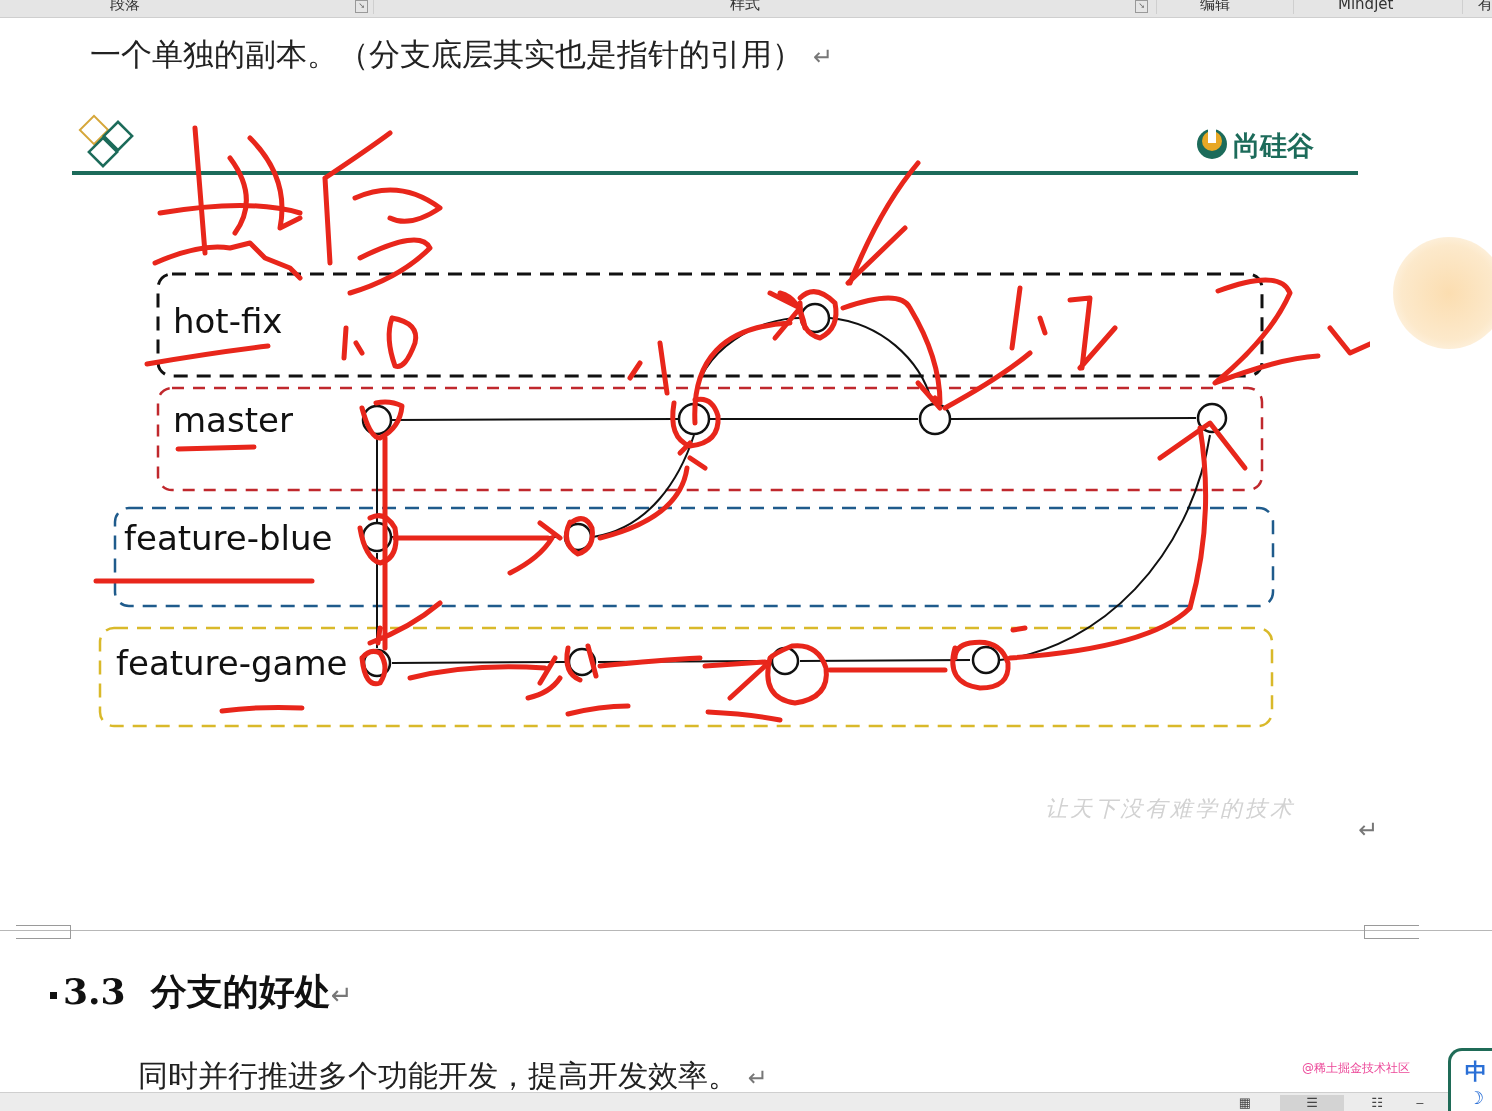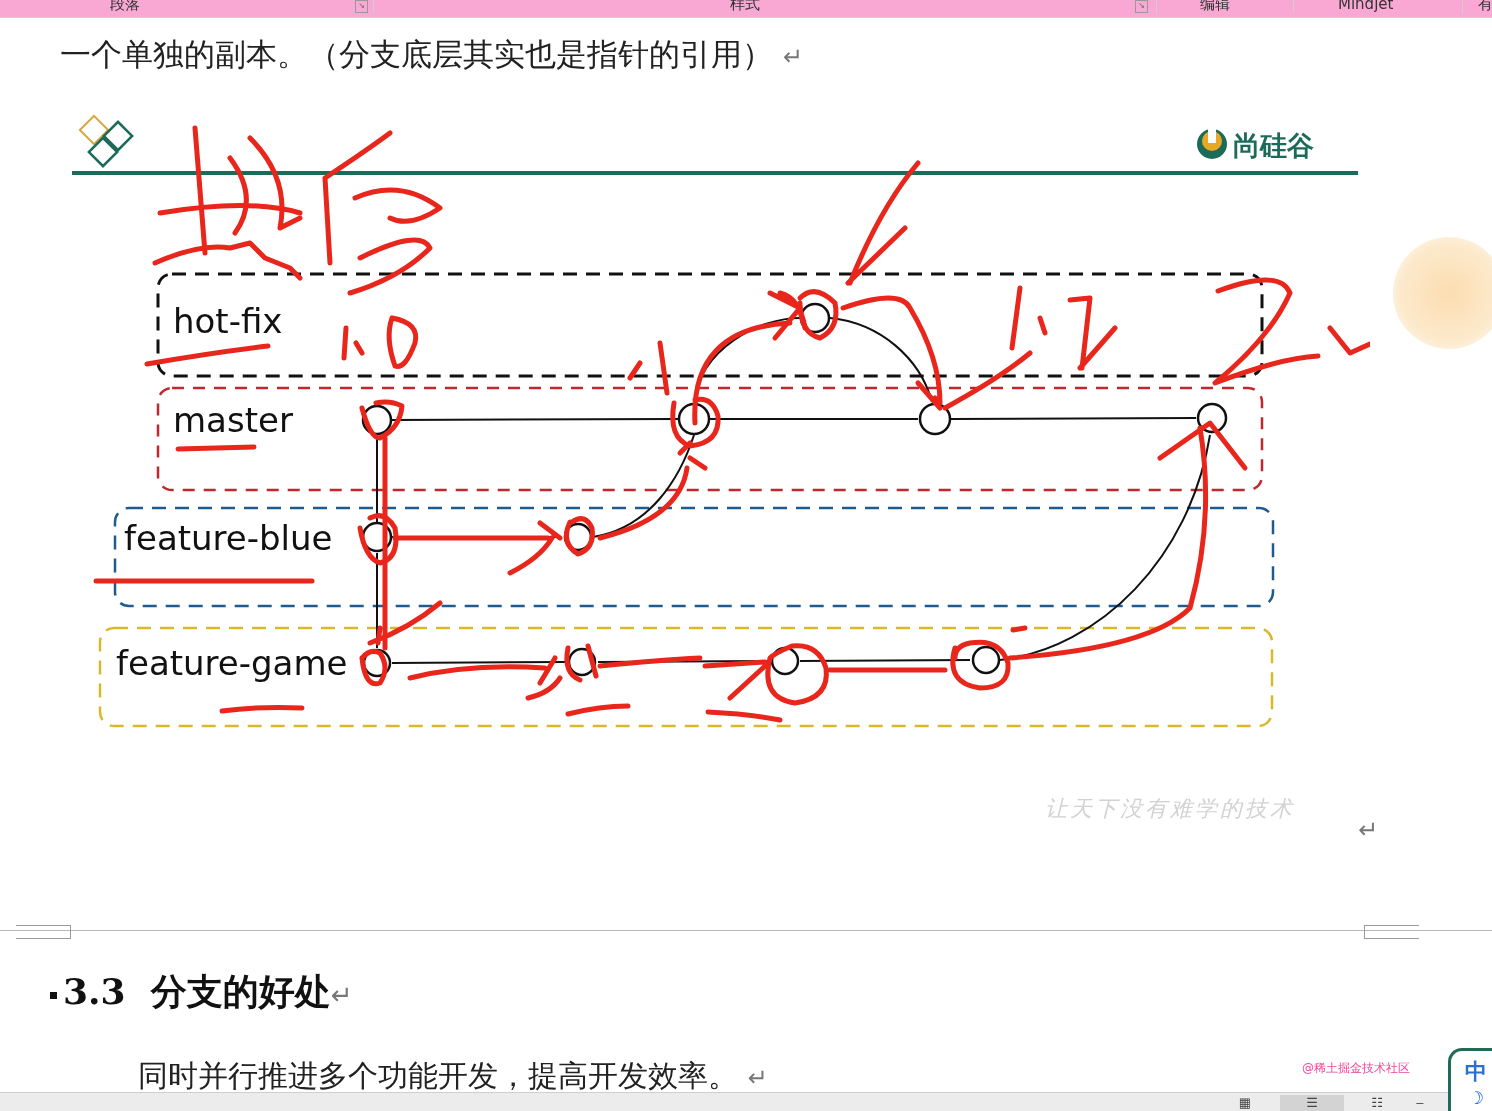--- a/index.html
+++ b/index.html
@@ -1,17 +1,17 @@
 <!DOCTYPE html>
 <html><head>
 <meta charset="utf-8">
 <style>
   html, body { margin:0; padding:0; }
   body { width:1492px; height:1111px; position:relative; overflow:hidden; background:#ffffff; font-family:"DejaVu Sans", sans-serif; }
-  .ribbon { position:absolute; left:0; top:0; width:1492px; height:17px; background:#f9a8d4; border-bottom:1px solid #cfcfcf; }
+  .ribbon { position:absolute; left:0; top:0; width:1492px; height:17px; background:#e5e5e5; border-bottom:1px solid #cfcfcf; }
   .ribbon .grp { position:absolute; top:-5px; font-size:15px; color:#333; }
   .ribbon .launcher { position:absolute; top:0; width:11px; height:11px; border:1px solid #999; font-size:8px; line-height:10px; text-align:center; color:#666; }
   .ribbon .sep { position:absolute; top:0; width:1px; height:14px; background:#cfcfcf; }
   .doc-line { position:absolute; font-family:"DejaVu Serif", serif; color:#222; white-space:nowrap; }
   .para-mark { color:#777; font-family:"DejaVu Sans", sans-serif; }
   .slide { position:absolute; left:70px; top:108px; width:1300px; height:740px; }
   .page-break { position:absolute; left:0; top:930px; width:1492px; height:1px; background:#b7b7b7; }
   .margin-mark { position:absolute; width:54px; height:12px; border:1px solid #9a9a9a; border-left:none; }
   .margin-mark.right { border-left:1px solid #9a9a9a; border-right:none; }
   .heading { position:absolute; left:50px; top:968px; font-family:"DejaVu Serif", serif; font-weight:bold; font-size:36px; color:#111; white-space:nowrap; }
@@ -36,21 +36,21 @@
   <span class="grp" style="left:730px">样式</span>
   <span class="launcher" style="left:1135px">↘</span>
   <span class="sep" style="left:1156px"></span>
   <span class="grp" style="left:1200px">编辑</span>
   <span class="sep" style="left:1293px"></span>
   <span class="grp" style="left:1338px">Mindjet</span>
   <span class="sep" style="left:1462px"></span>
   <span class="grp" style="left:1478px">有</span>
 </div>
 
-<div class="doc-line" style="left:60px; top:34px; font-size:31px;">
+<div class="doc-line" style="left:90px; top:34px; font-size:31px;">
   <span>一个单独的副本。（分支底层其实也是指针的引用）</span>
   <span class="para-mark" style="font-size:24px;">↵</span>
 </div>
 
 <div class="slide">
   <svg width="1300" height="740" viewBox="70 110 1300 740" xmlns="http://www.w3.org/2000/svg">
 
     <g>
       <rect x="84" y="122" width="20" height="20" transform="rotate(45 94 132)" fill="none" stroke="#d6a73a" stroke-width="2"></rect>
       <rect x="108" y="128" width="20" height="20" transform="rotate(45 118 138)" fill="none" stroke="#1c6b5a" stroke-width="2.5"></rect>

